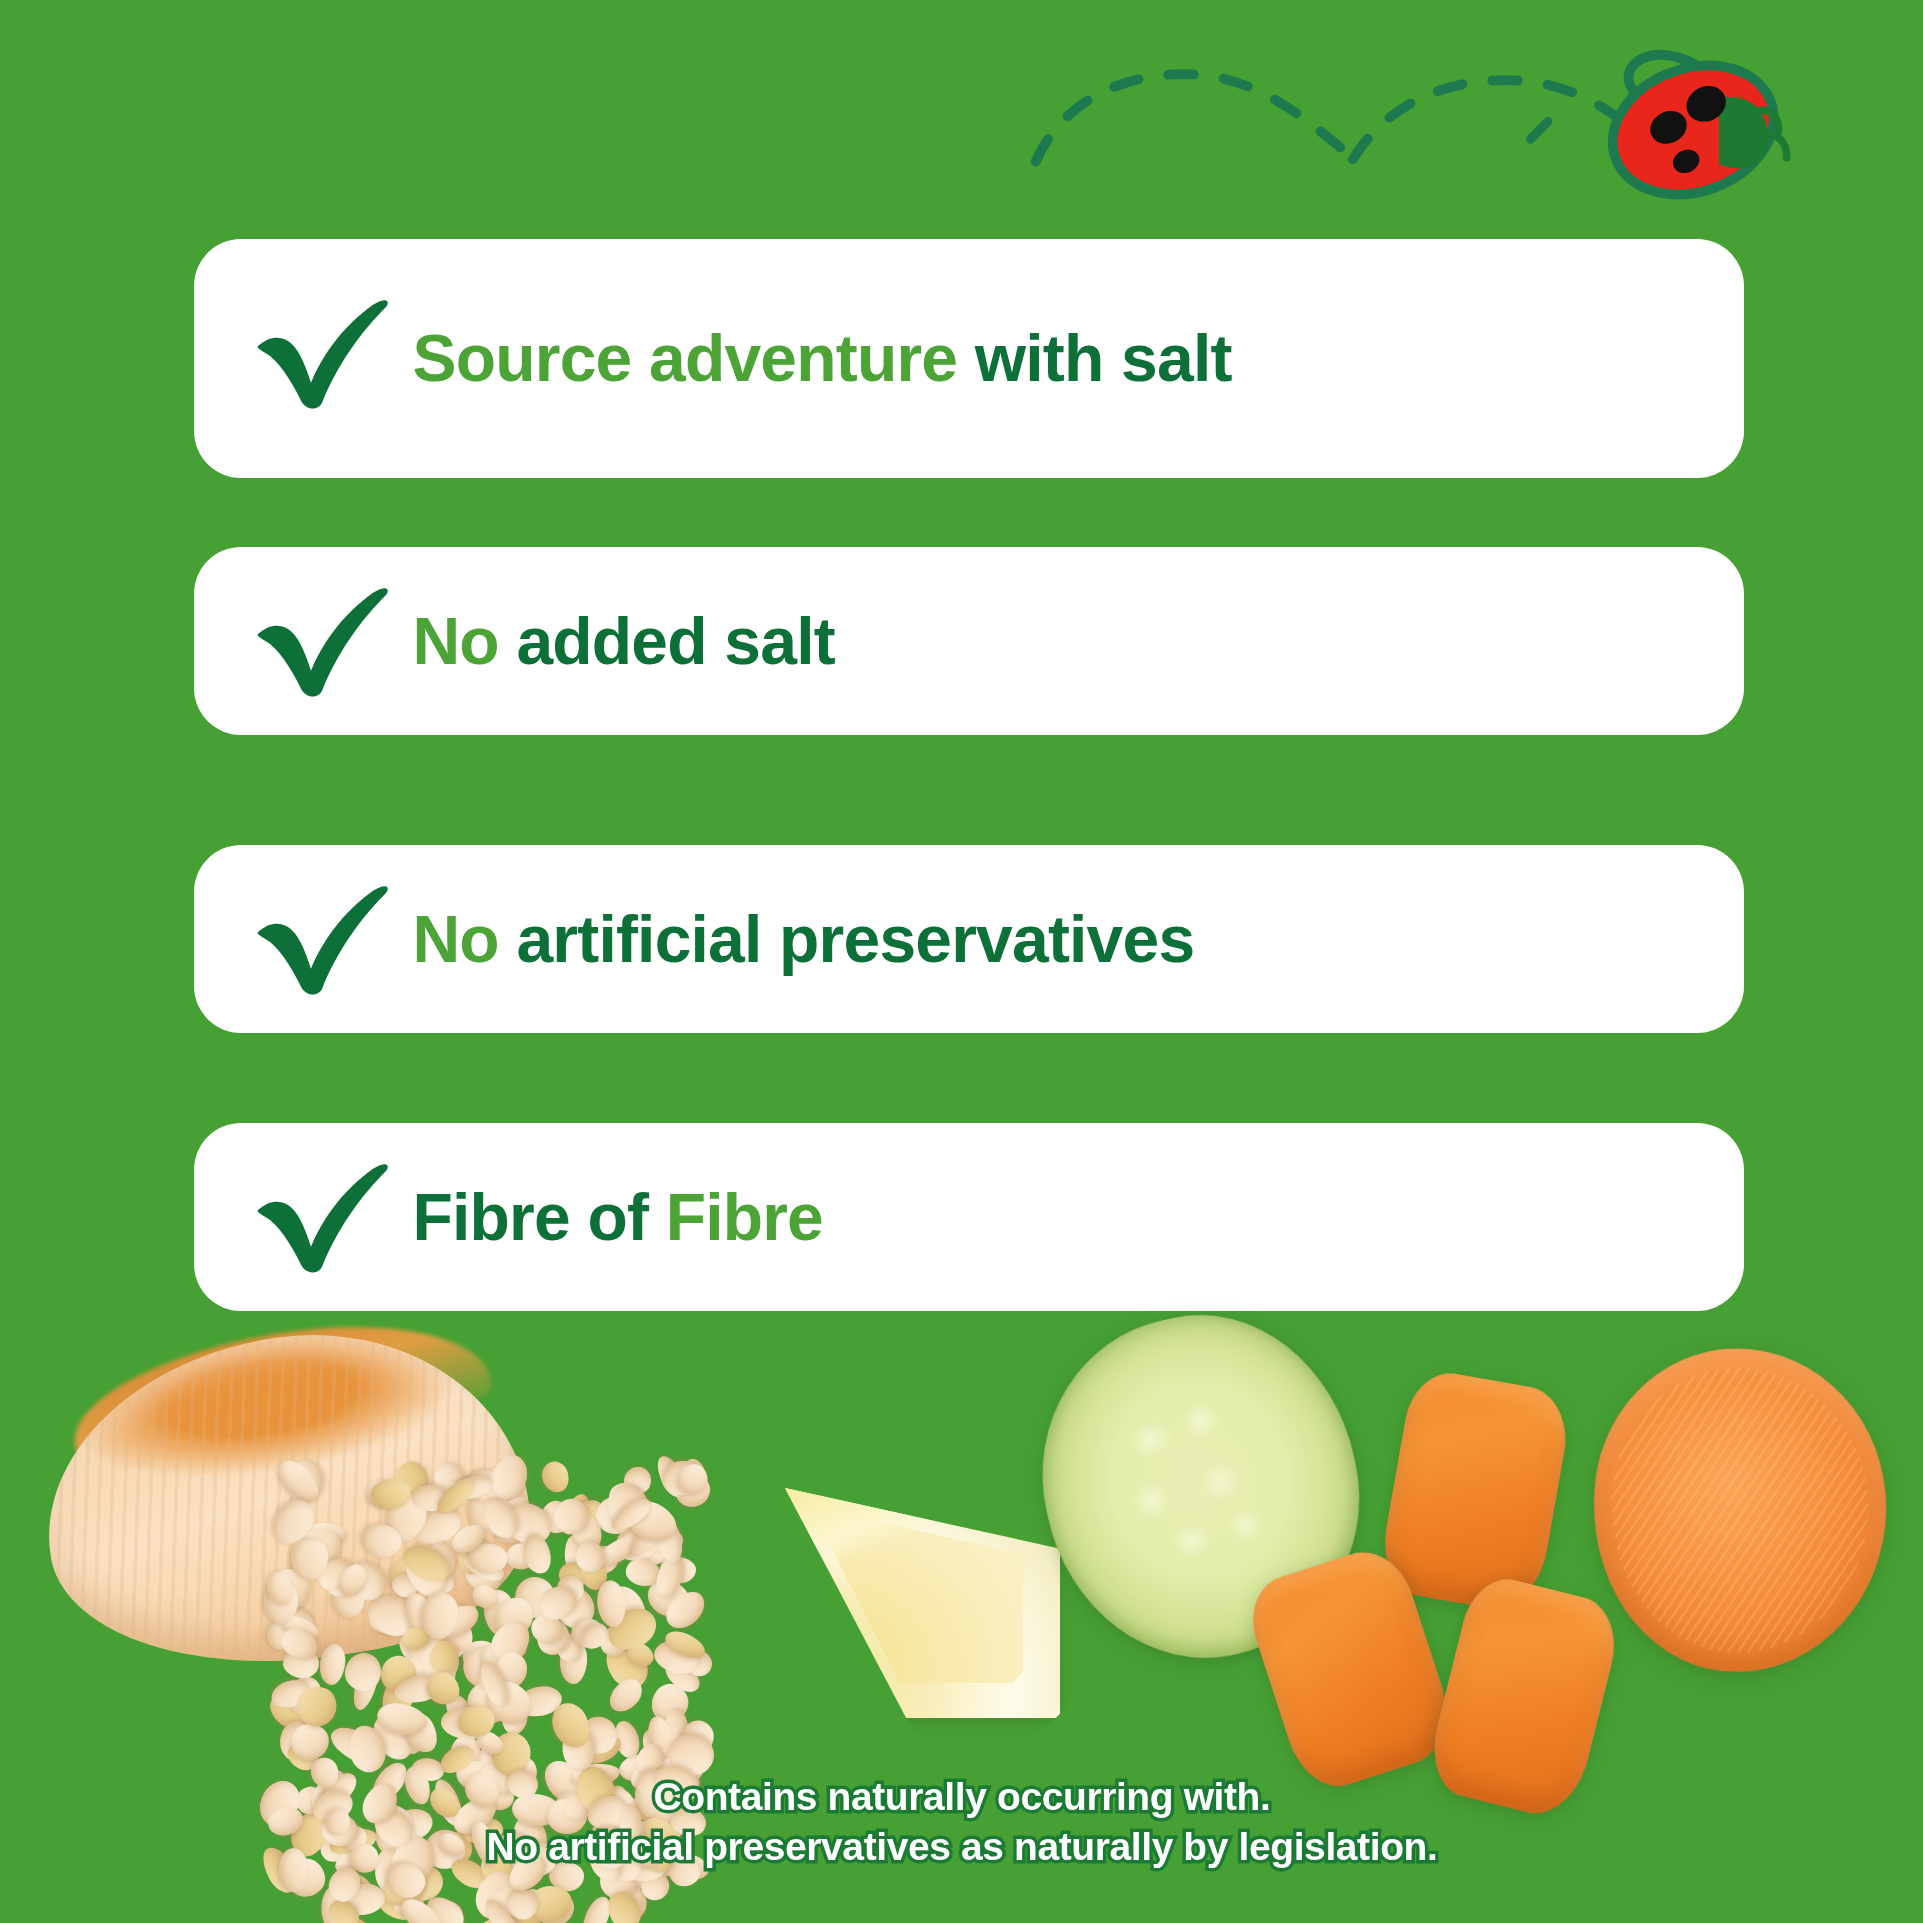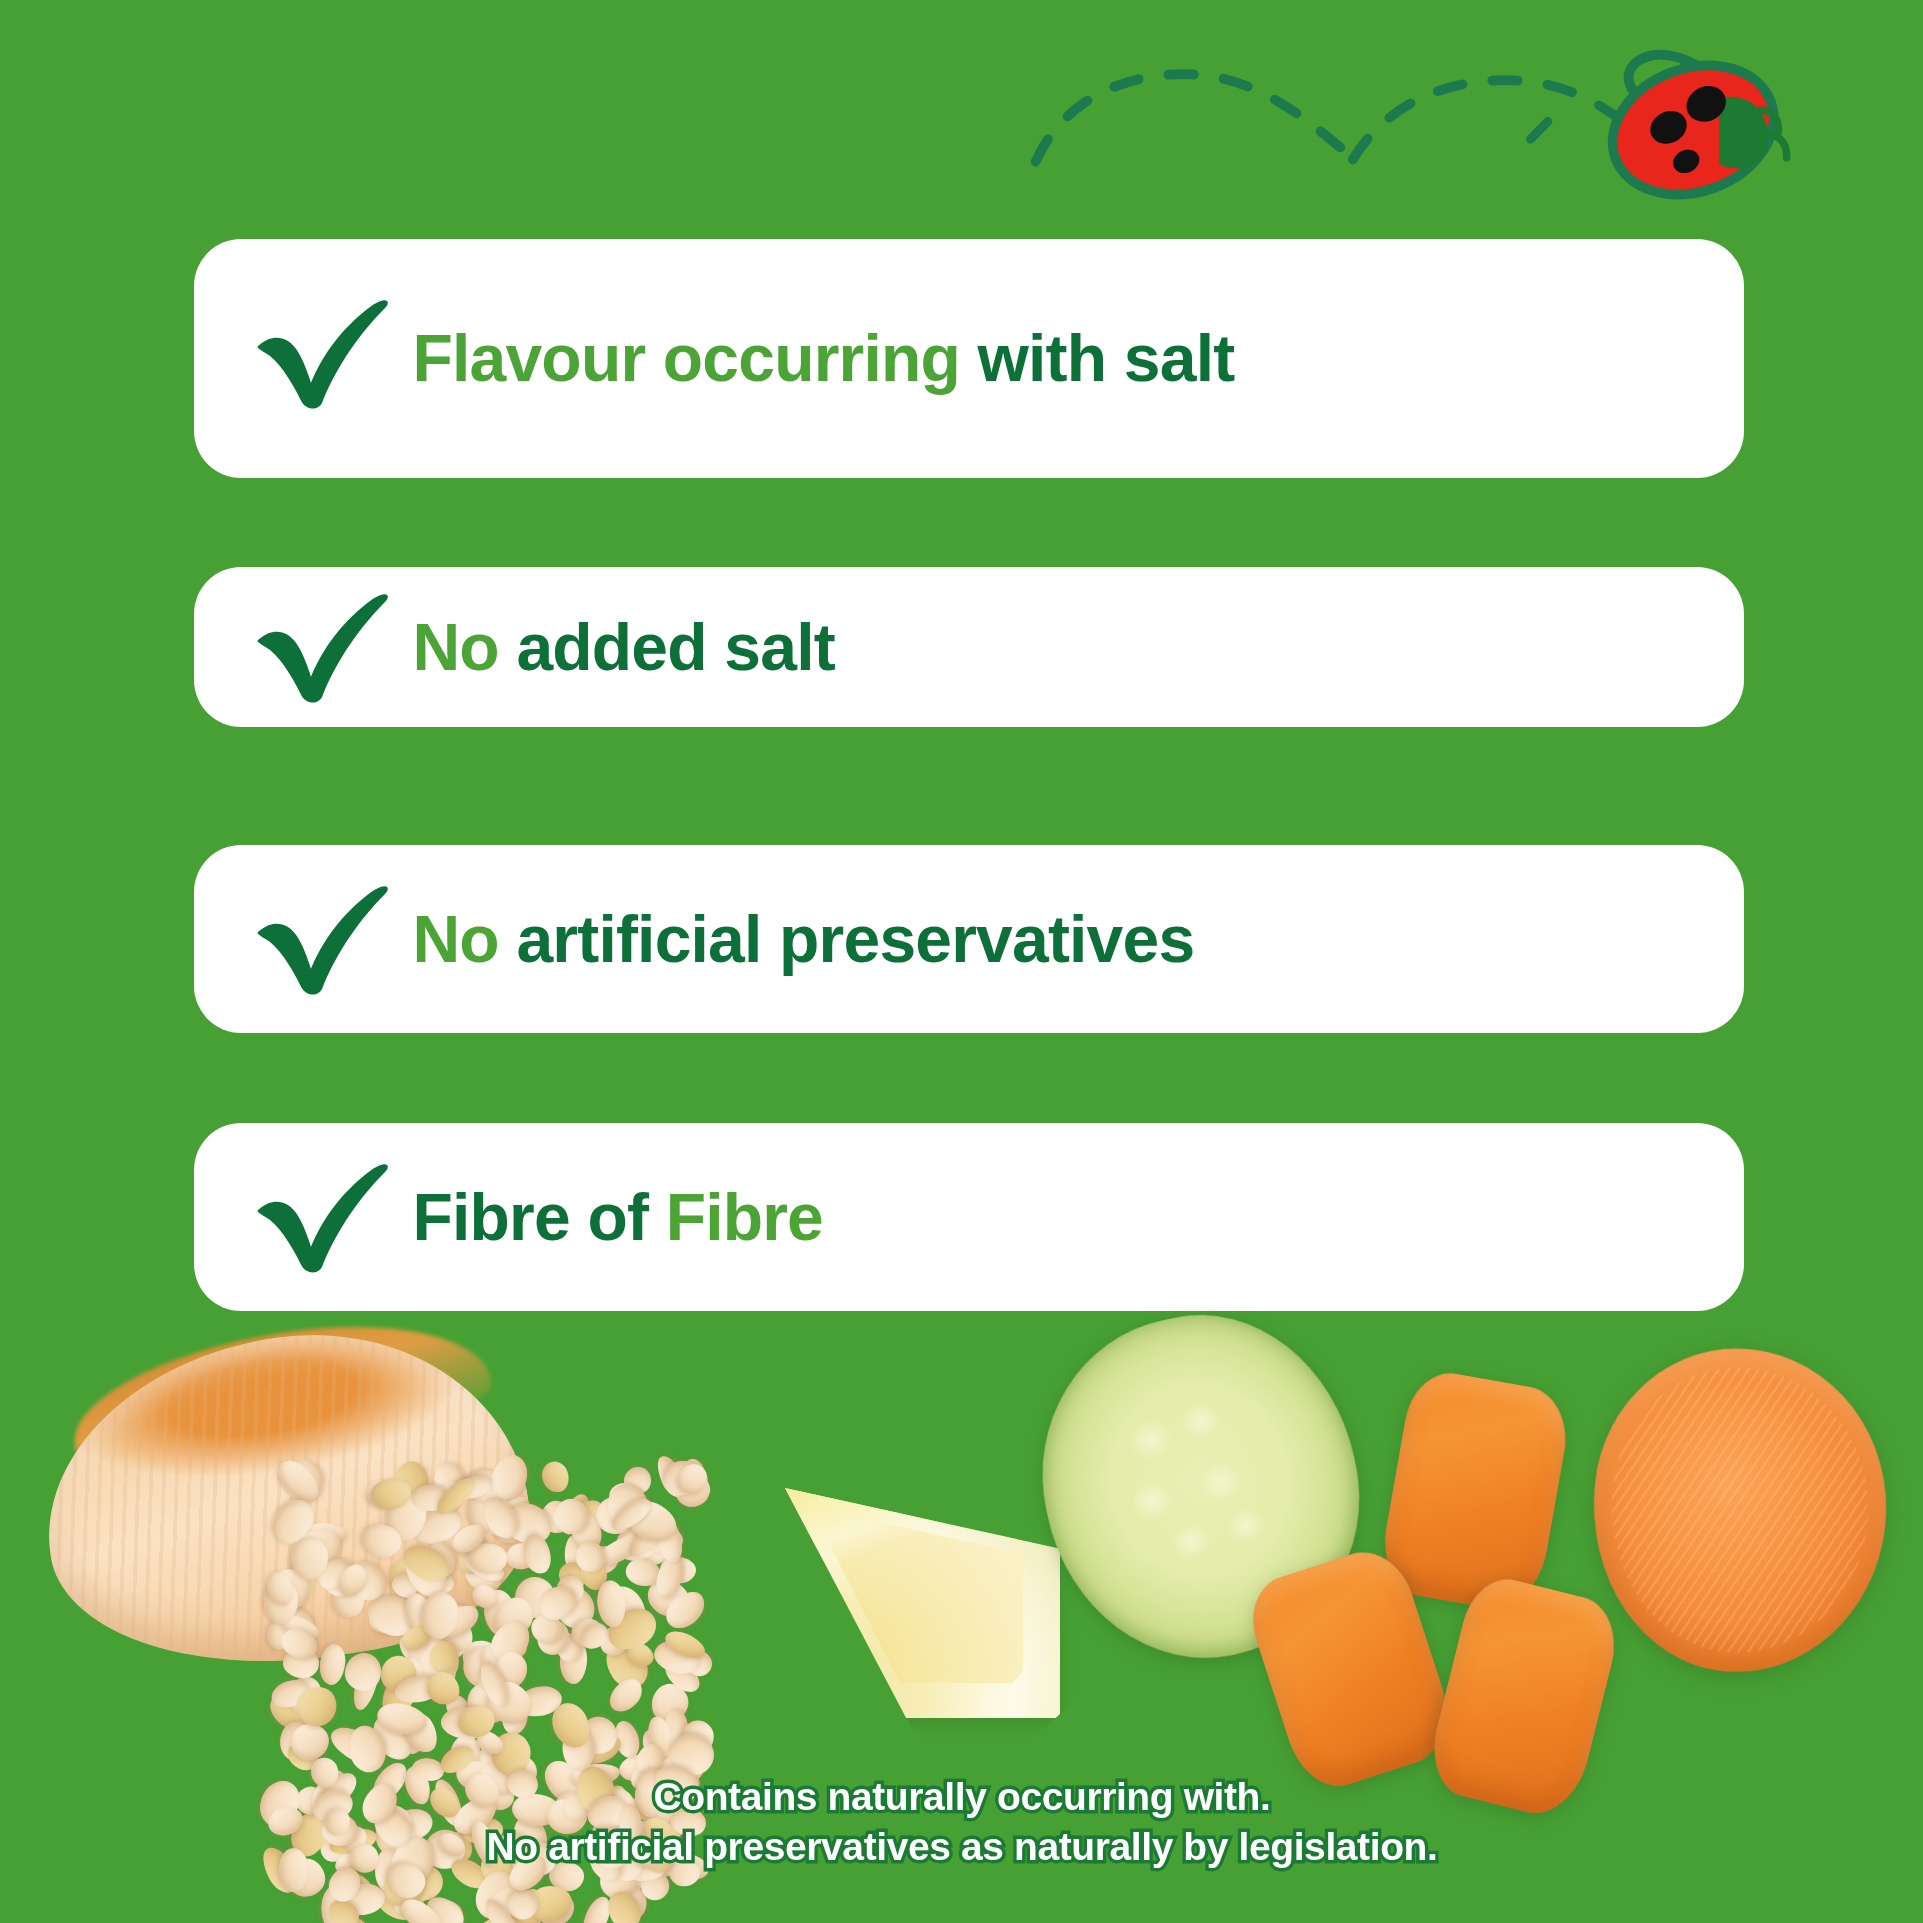--- a/index.html
+++ b/index.html
@@ -27,21 +27,21 @@
   .card {
     background:#ffffff;
     border-radius:47px;
     display:flex;
     align-items:center;
     width:1550px;
     position:absolute;
     left:0;
   }
   .card.c1 { top:0px;    height:239px; }
-  .card.c2 { top:328px;  height:160px; }
+  .card.c2 { top:308px;  height:188px; }
   .card.c3 { top:606px;  height:188px;justify-content:center; }
   .card.c4 { top:884px; height:188px; }
 
   .tick {
     flex:0 0 auto;
     width:143px;
     display:flex;
     align-items:center;
     justify-content:center;
     margin-left:59px;
@@ -223,21 +223,21 @@
   <div class="cards">
 
     <div class="card c1">
       <div class="tick">
         <svg width="143" height="113" viewBox="0 0 190 150" aria-hidden="true">
           <path d="M 8 64 C 26 48 46 52 58 70 C 66 82 72 98 77 114 C 92 78 118 40 160 10 C 176 0 184 4 176 14 C 134 56 106 104 92 140 C 86 152 70 150 64 138 C 50 110 34 84 16 74 C 6 68 4 66 8 64 Z" fill="#0c7038"></path>
         </svg>
       </div>
       <div class="card-text">
         <div>
-          <span class="hl">Flavour occurring</span><span> with salt</span>
+          <span class="hl">Source adventure</span><span> with salt</span>
         </div>
       </div>
     </div>
 
     <div class="card c2">
       <div class="tick">
         <svg width="143" height="113" viewBox="0 0 190 150" aria-hidden="true">
           <path d="M 8 64 C 26 48 46 52 58 70 C 66 82 72 98 77 114 C 92 78 118 40 160 10 C 176 0 184 4 176 14 C 134 56 106 104 92 140 C 86 152 70 150 64 138 C 50 110 34 84 16 74 C 6 68 4 66 8 64 Z" fill="#0c7038"></path>
         </svg>
       </div>

